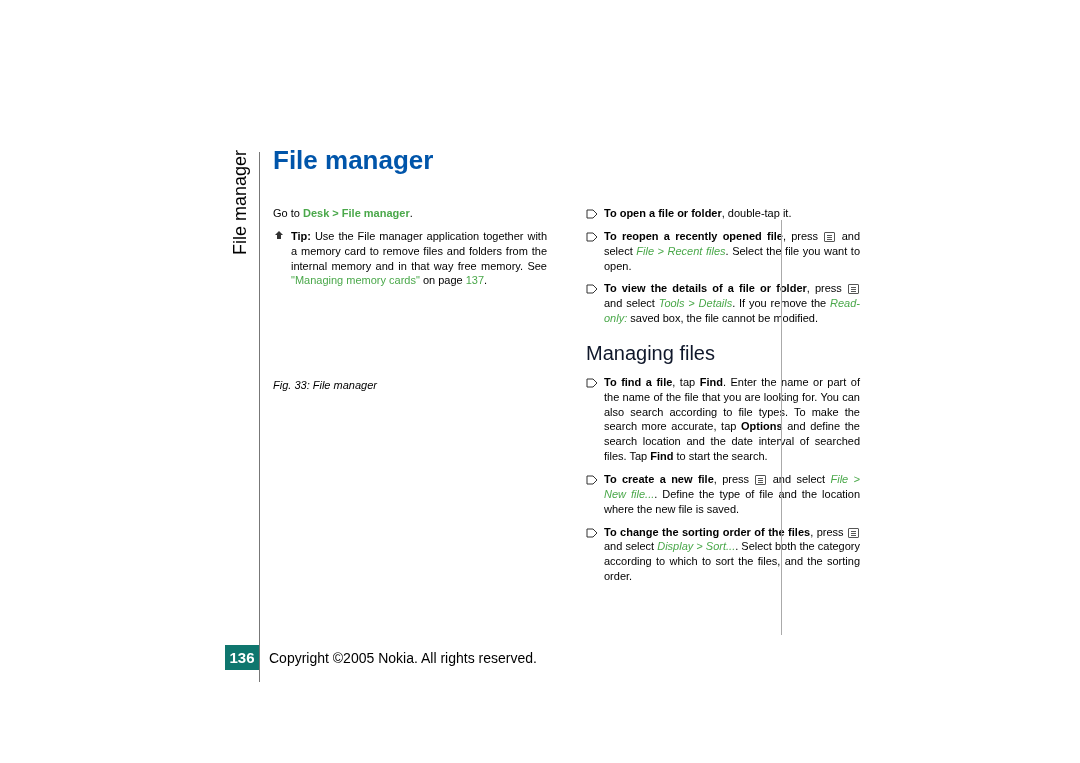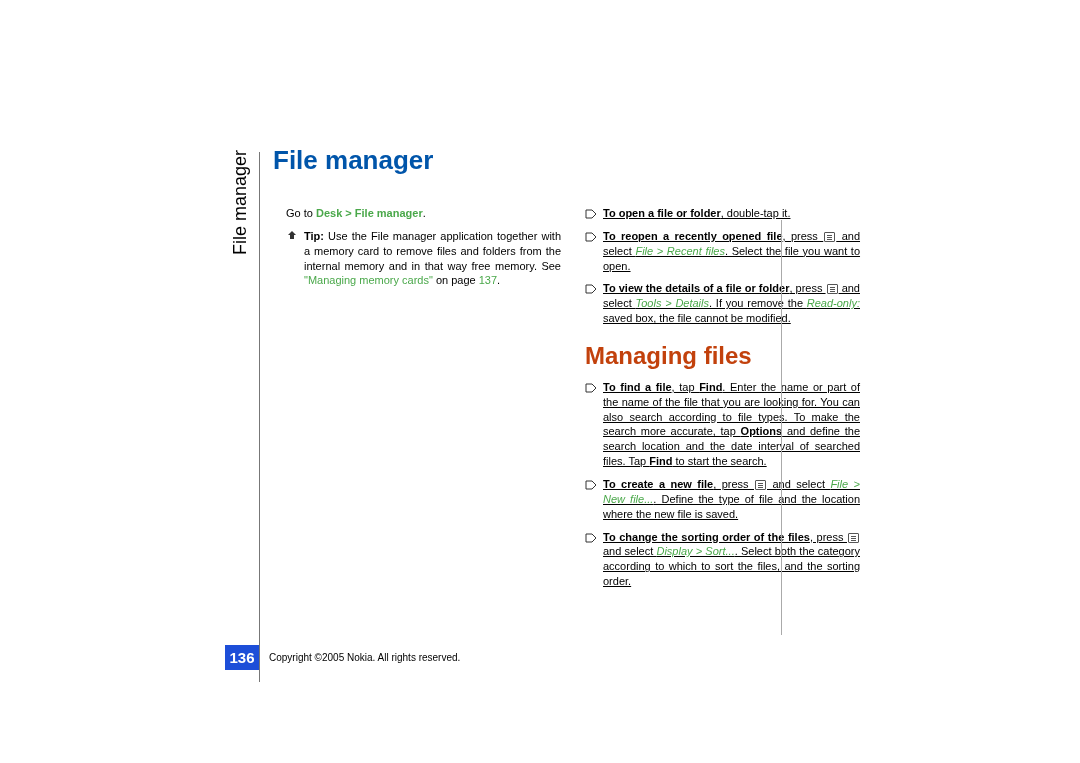--- a/index.html
+++ b/index.html
@@ -39,22 +39,22 @@
   }
   .title {
     color: #0055aa;
     font-size: 26px;
     font-weight: bold;
     margin-left: 48px;
     margin-bottom: 30px;
   }
   .columns {
     display: flex;
-    gap: 24px;
-    margin-left: 61px;
+    gap: 39px;
+    margin-left: 48px;
   }
   .col {
     width: 275px;
   }
   .col-divider {
     position: absolute;
     left: 556px;
     top: 75px;
     width: 1px;
     height: 415px;
@@ -96,30 +96,29 @@
   .tip-content {
     flex: 1;
     padding-left: 0px;
   }
   .fig-caption {
     font-style: italic;
     font-size: 11px;
     margin-top: 90px;
   }
   .subtitle {
-    color: #c2410c;
-    font-size: 24px;
-    font-weight: bold;
+    color: #0f172a;
+    font-size: 20px;
+    font-weight: normal;
     margin-top: 16px;
     margin-bottom: 10px;
   }
   .task {
     display: flex;
     gap: 6px;
-    text-decoration: underline;
   }
   .task-icon {
     flex-shrink: 0;
     width: 12px;
     height: 10px;
     margin-top: 2px;
   }
   .task-content {
     flex: 1;
   }
@@ -143,32 +142,32 @@
   }
   .footer {
     position: absolute;
     left: 225px;
     top: 645px;
     display: flex;
     align-items: center;
     gap: 10px;
   }
   .page-num {
-    background: #1d4ed8;
+    background: #0f766e;
     color: #fff;
     font-weight: bold;
     font-size: 15px;
     width: 34px;
     height: 25px;
     display: flex;
     align-items: center;
     justify-content: center;
   }
   .copyright {
-    font-size: 10px;
+    font-size: 14px;
   }
 </style>
 </head>
 <body>
 
 <div class="side-label">File manager</div>
 <div class="side-rule"></div>
 
 <div class="page">
   <h1 class="title">File manager</h1>
@@ -185,20 +184,21 @@
         <span class="tip-icon">
           <svg viewBox="0 0 12 12">
               <path d="M6 1 L2 5 L4 5 L4 9 L8 9 L8 5 L10 5 Z" fill="#333"></path>
             </svg>
         </span>
         <div class="tip-content">
           <span class="bold">Tip:</span><span> Use the File manager application together with a memory card to remove files and folders from the internal memory and in that way free memory. See </span><span class="green-link">"Managing memory cards"</span><span> on page </span><span class="green-link">137</span><span>.</span>
         </div>
       </div>
 
+      <p class="fig-caption">Fig. 33: File manager</p>
     </div>
 
     <div class="col">
 
       <div class="task">
         <span class="task-icon"><svg viewBox="0 0 12 10">
               <path d="M1 1 H7 L11 5 L7 9 H1 Z" fill="none" stroke="#333" stroke-width="1"></path>
             </svg></span>
         <div class="task-content">
           <span class="bold">To open a file or folder</span><span>, double-tap it.</span>

